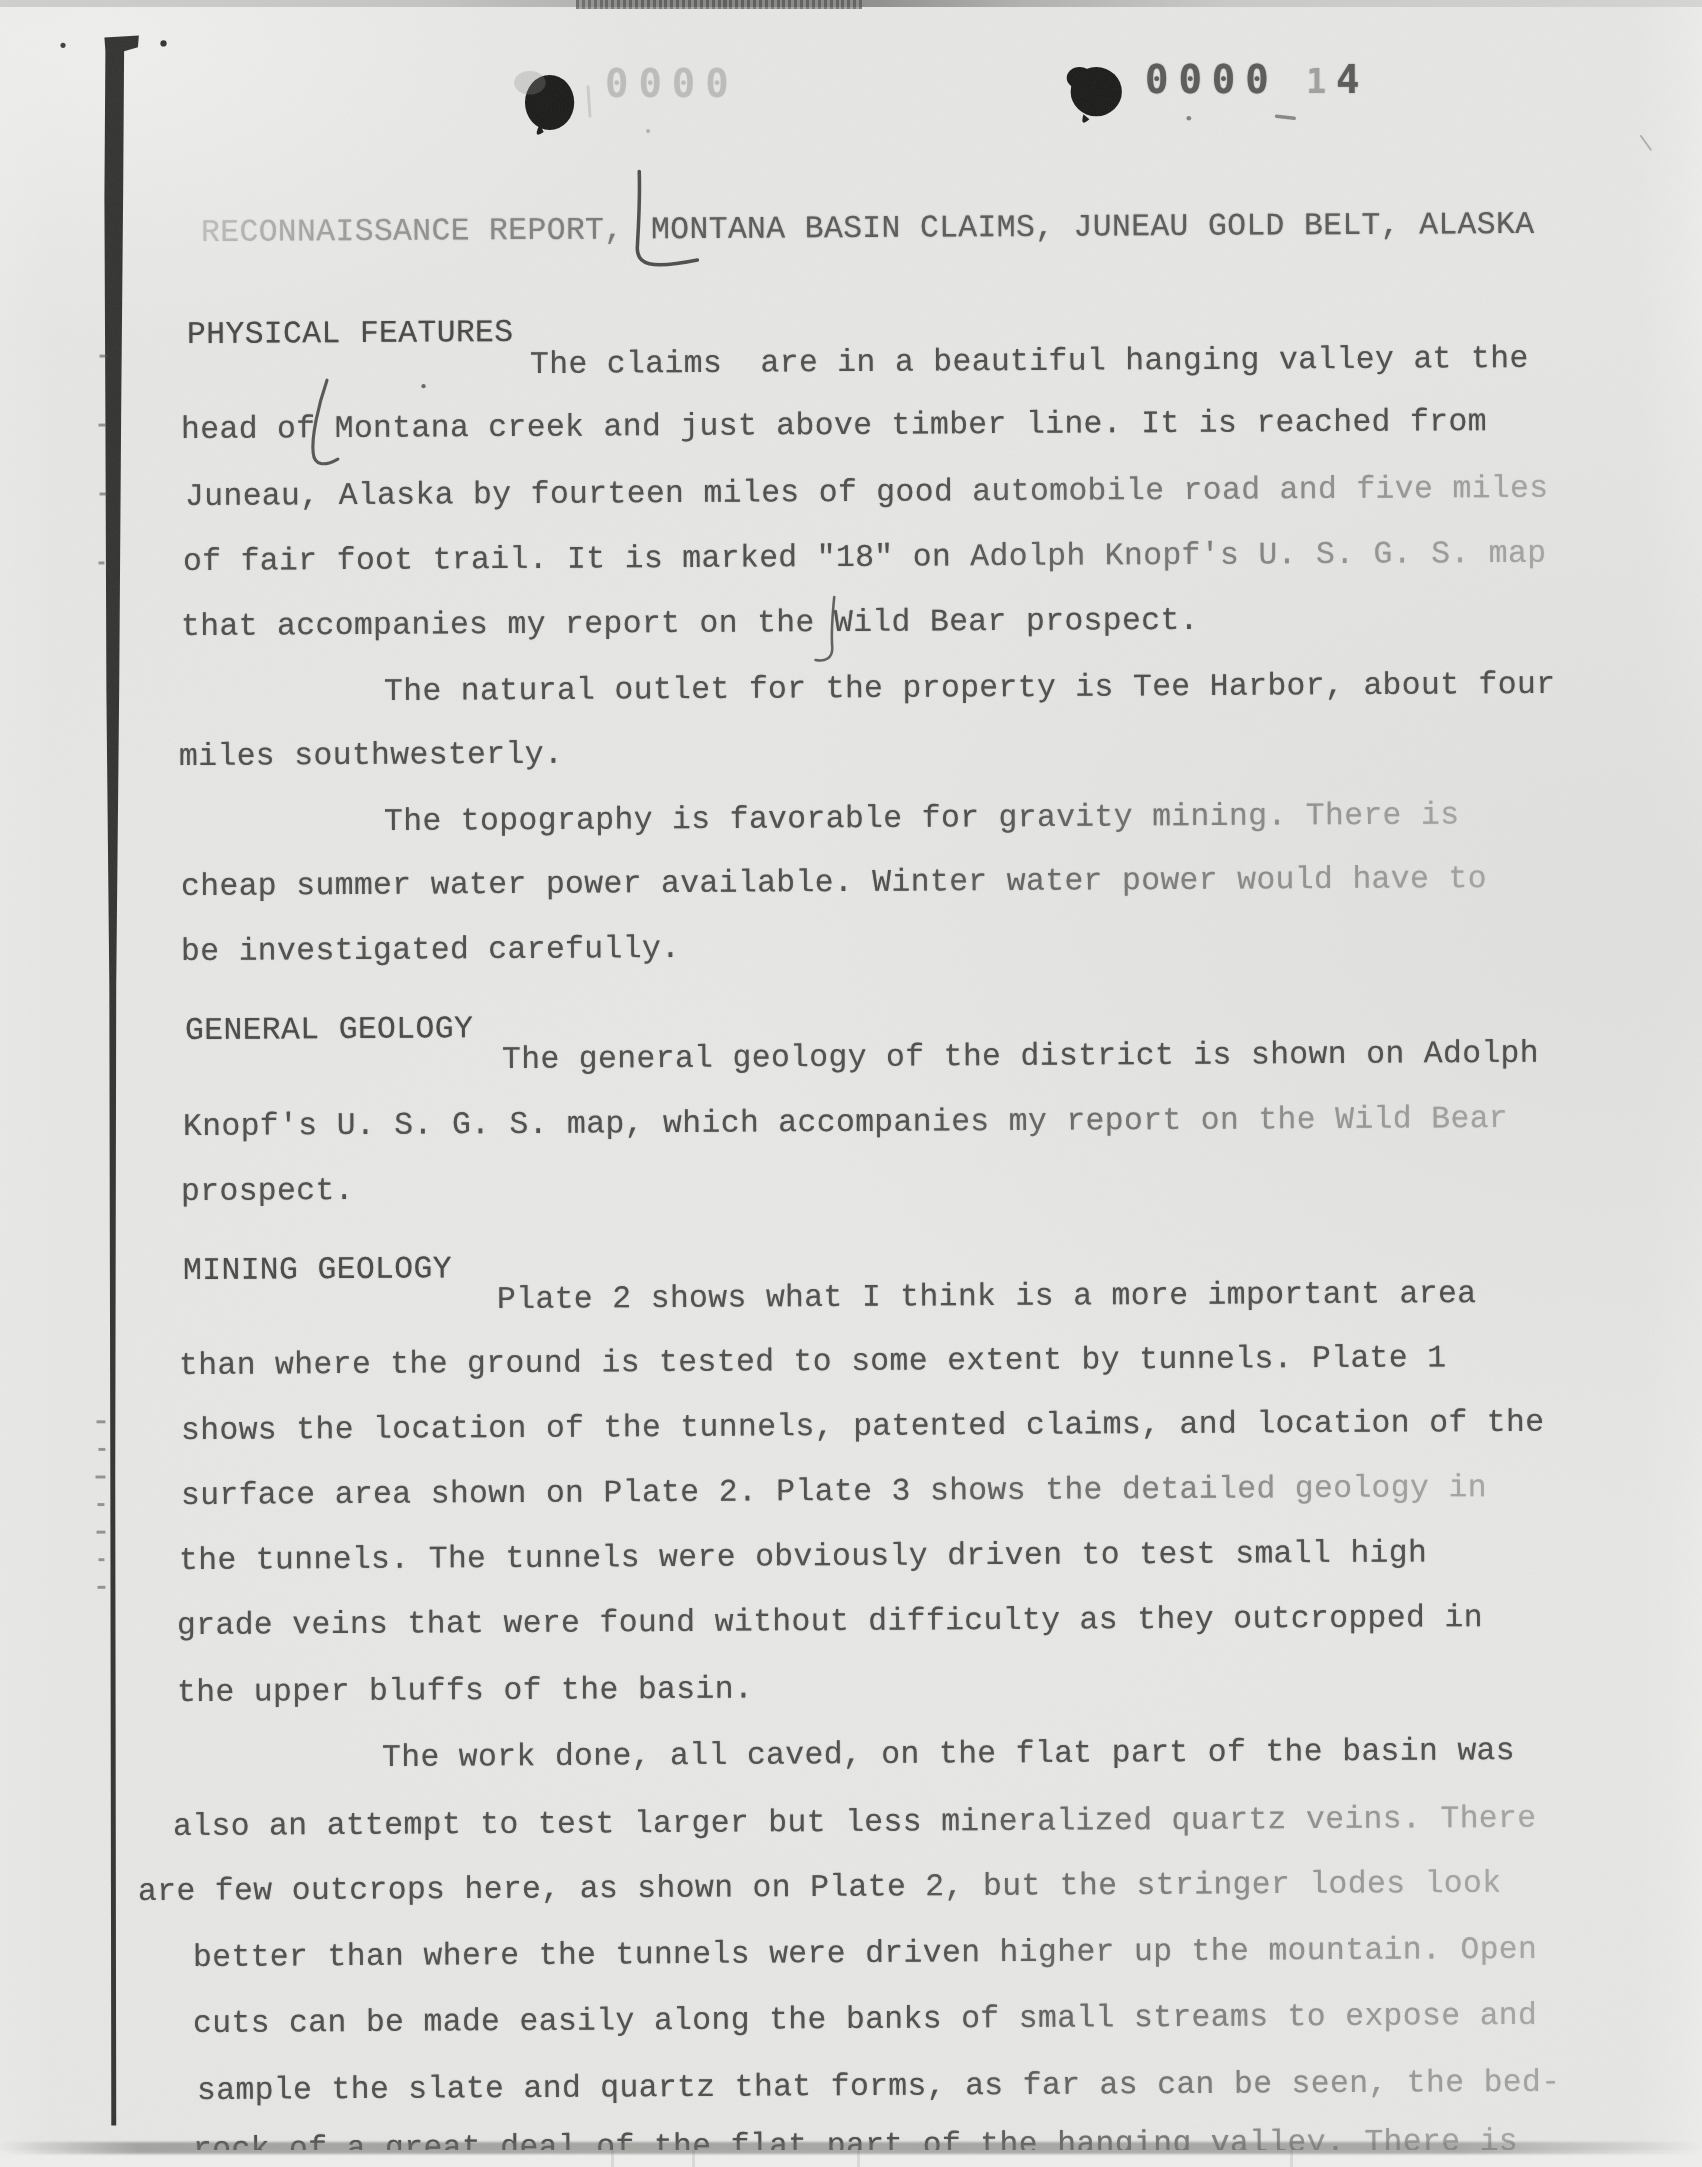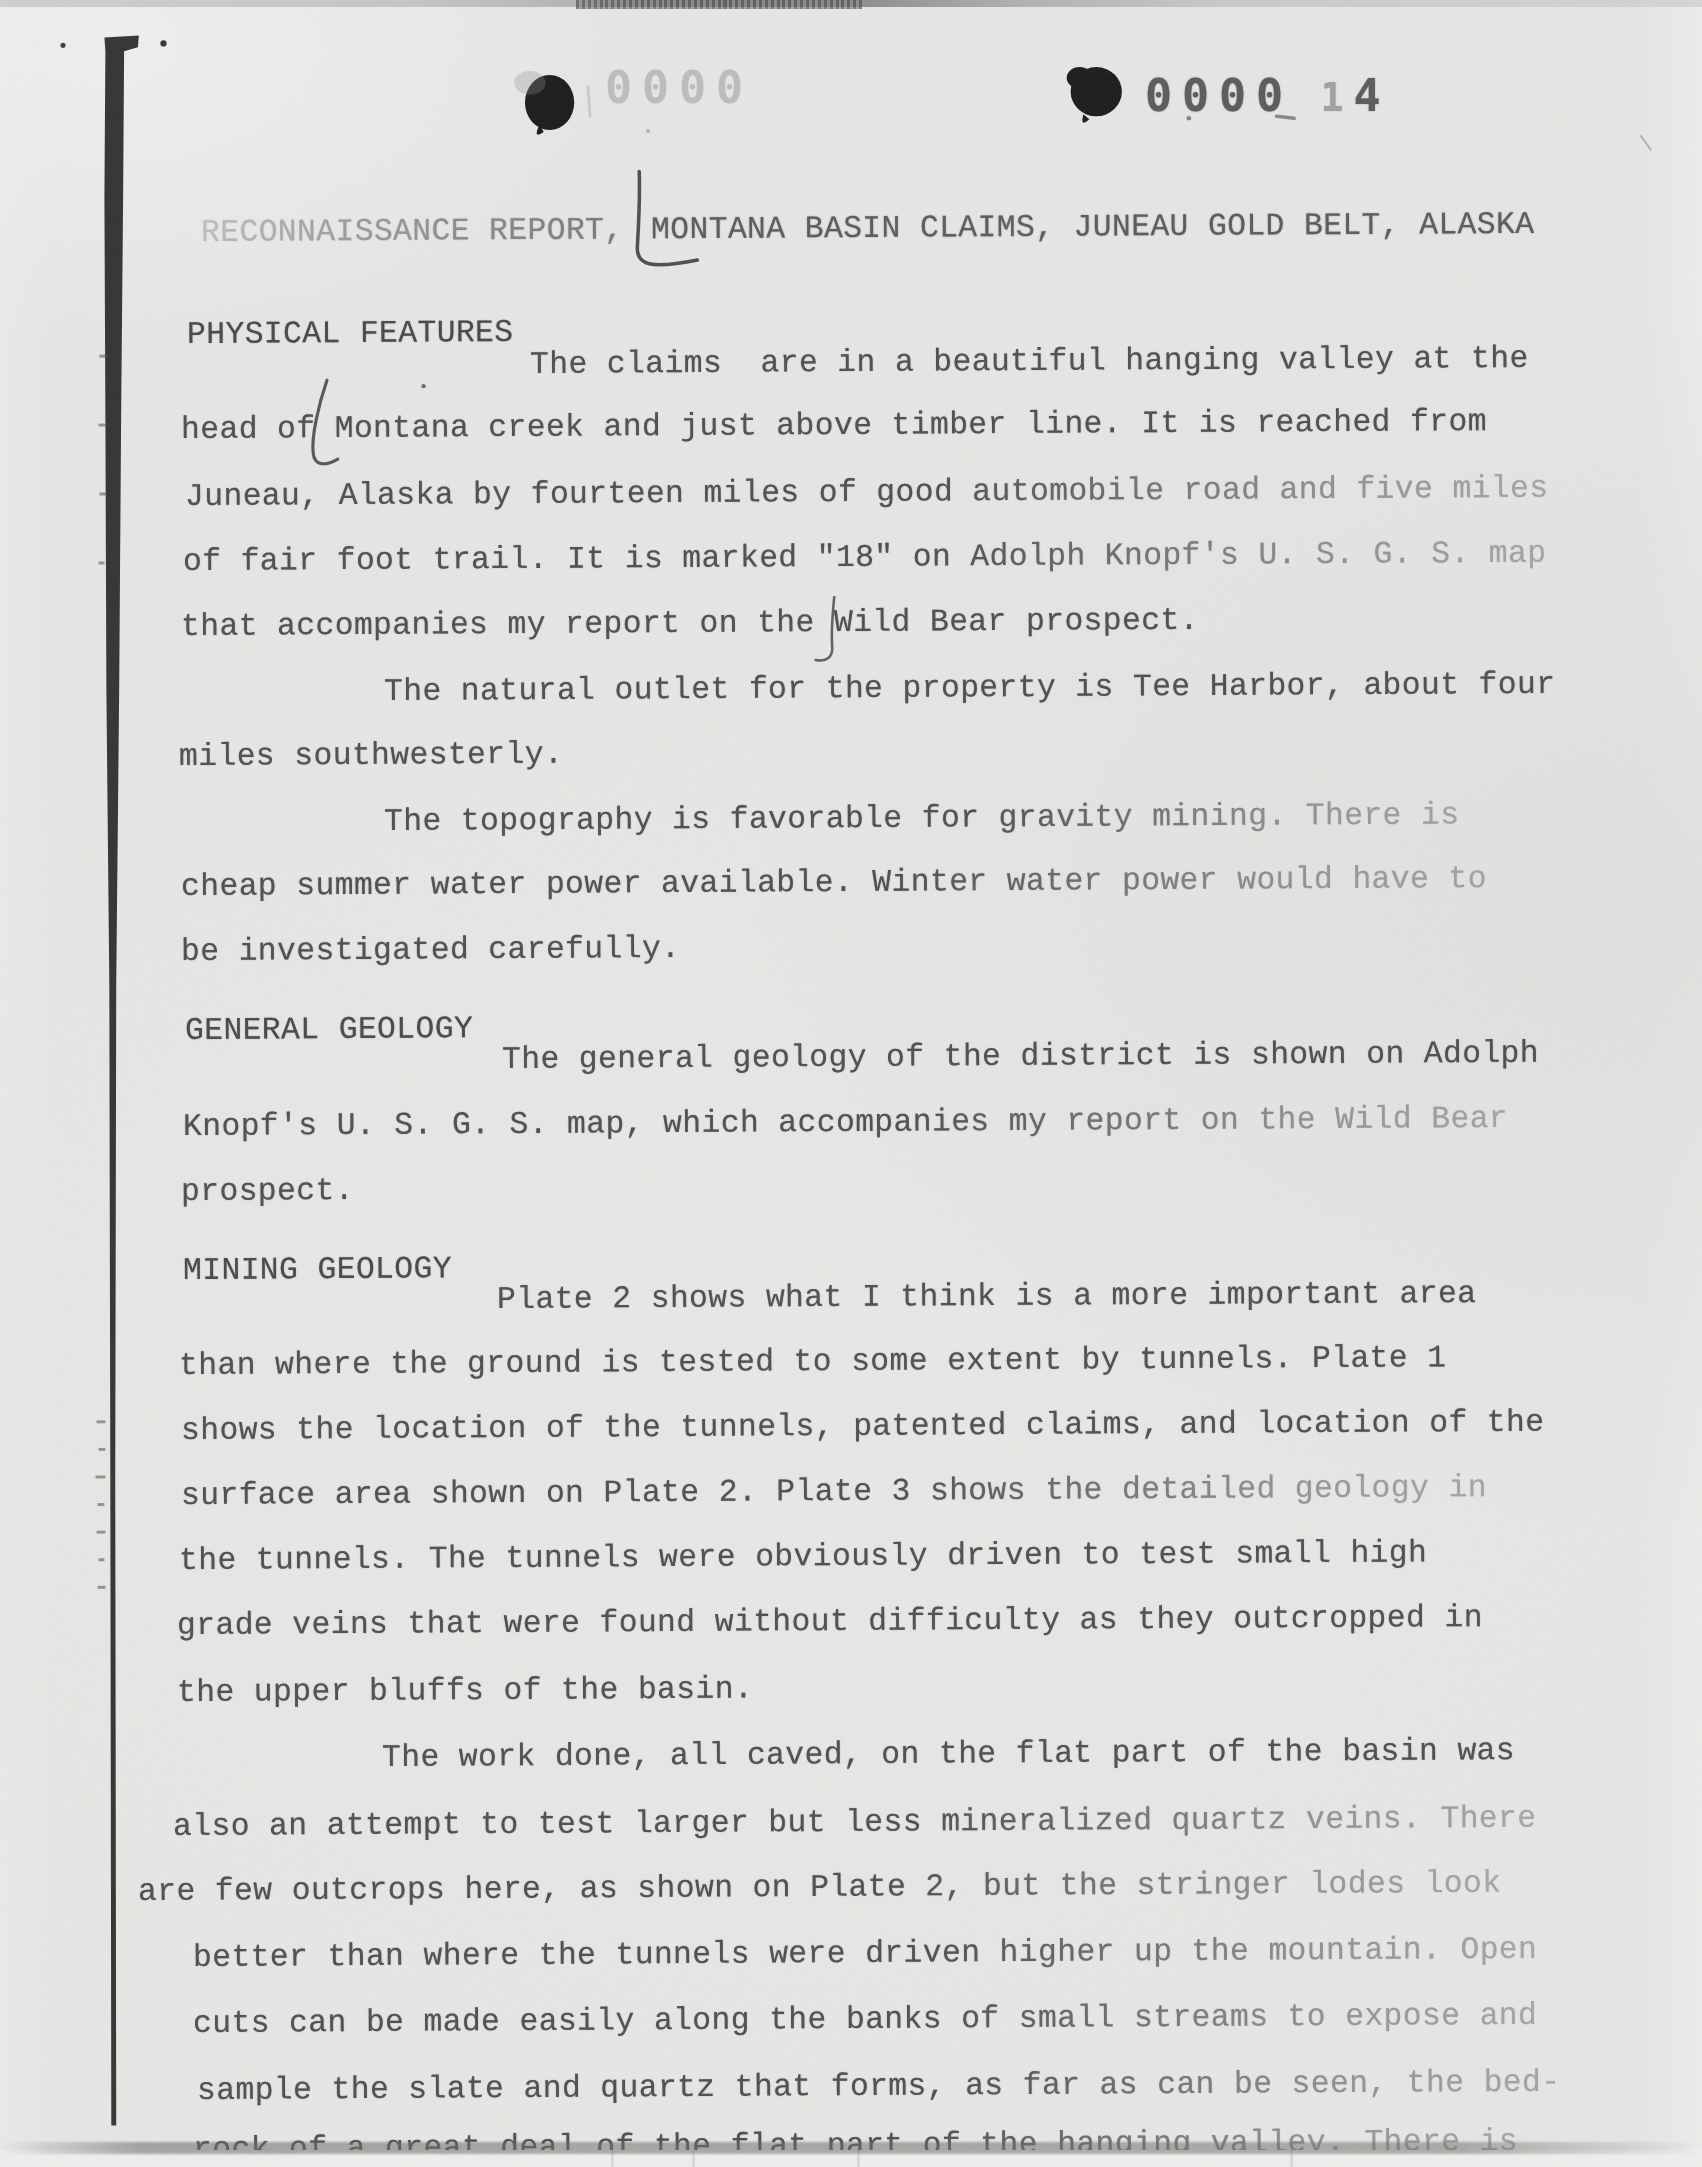--- a/index.html
+++ b/index.html
@@ -34,23 +34,23 @@
   .fade-r{-webkit-mask-image:linear-gradient(90deg,#000 55%,rgba(0,0,0,.55) 85%,rgba(0,0,0,.42) 100%);
           mask-image:linear-gradient(90deg,#000 55%,rgba(0,0,0,.55) 85%,rgba(0,0,0,.42) 100%);}
   .title-line{position:absolute;top:215px;left:201px;font-size:31.5px;letter-spacing:0.3px;
     white-space:pre;color:#2d2d2d;opacity:.78;text-shadow:0 0 1.6px rgba(40,40,40,.6);
     transform:rotate(-0.35deg);transform-origin:0 50%;}
   .title-part1{-webkit-mask-image:linear-gradient(90deg,rgba(0,0,0,.30) 0%,rgba(0,0,0,.55) 35%,rgba(0,0,0,.8) 100%);
                mask-image:linear-gradient(90deg,rgba(0,0,0,.30) 0%,rgba(0,0,0,.55) 35%,rgba(0,0,0,.8) 100%);}
   .title-gap{display:inline-block;width:27.6px;}
   
   .stamp{position:absolute;font-family:"DejaVu Sans Mono",monospace;font-weight:bold;
-    font-size:45px;letter-spacing:9.9px;white-space:pre;}
+    font-size:39px;letter-spacing:9.9px;white-space:pre;}
   .stamp-center{top:61px;left:605px;color:rgba(70,72,70,.17);text-shadow:0 0 1px rgba(70,72,70,.12);}
-  .stamp-right{top:69px;left:1145px;color:#3d3d3b;opacity:.85;text-shadow:0 0 1.5px rgba(60,60,58,.7);}
+  .stamp-right{top:57px;left:1145px;color:#3d3d3b;opacity:.85;text-shadow:0 0 1.5px rgba(60,60,58,.7);}
   .stamp-right .digit-one{opacity:.5;font-size:.85em;}
   .overlay-svg{position:absolute;top:0;left:0;width:1702px;height:2167px;z-index:20;pointer-events:none;}
   .grain{position:absolute;top:0;left:0;width:1702px;height:2167px;z-index:40;opacity:.5;pointer-events:none;}
 </style>
 </head>
 <body>
 
 <div id="page">
 
   <div class="top-edge"></div>

